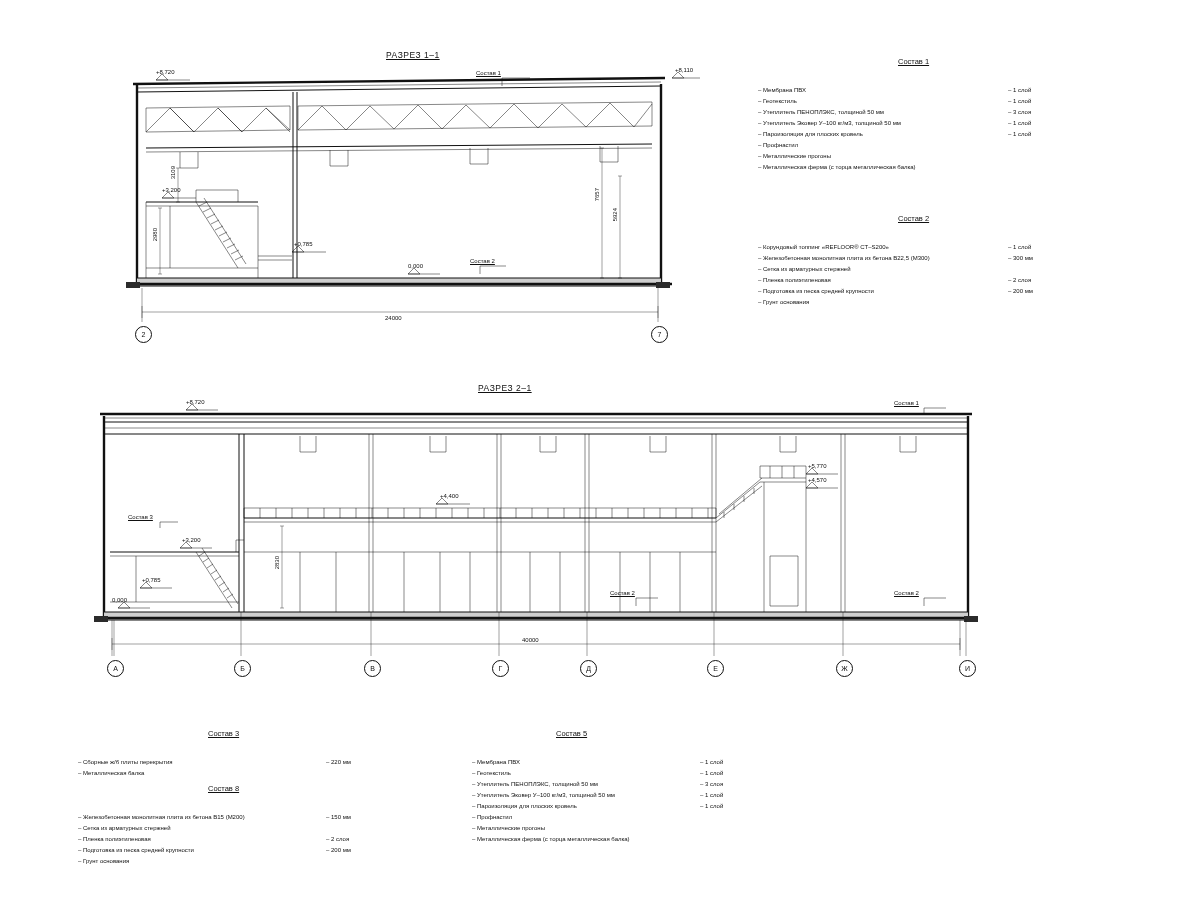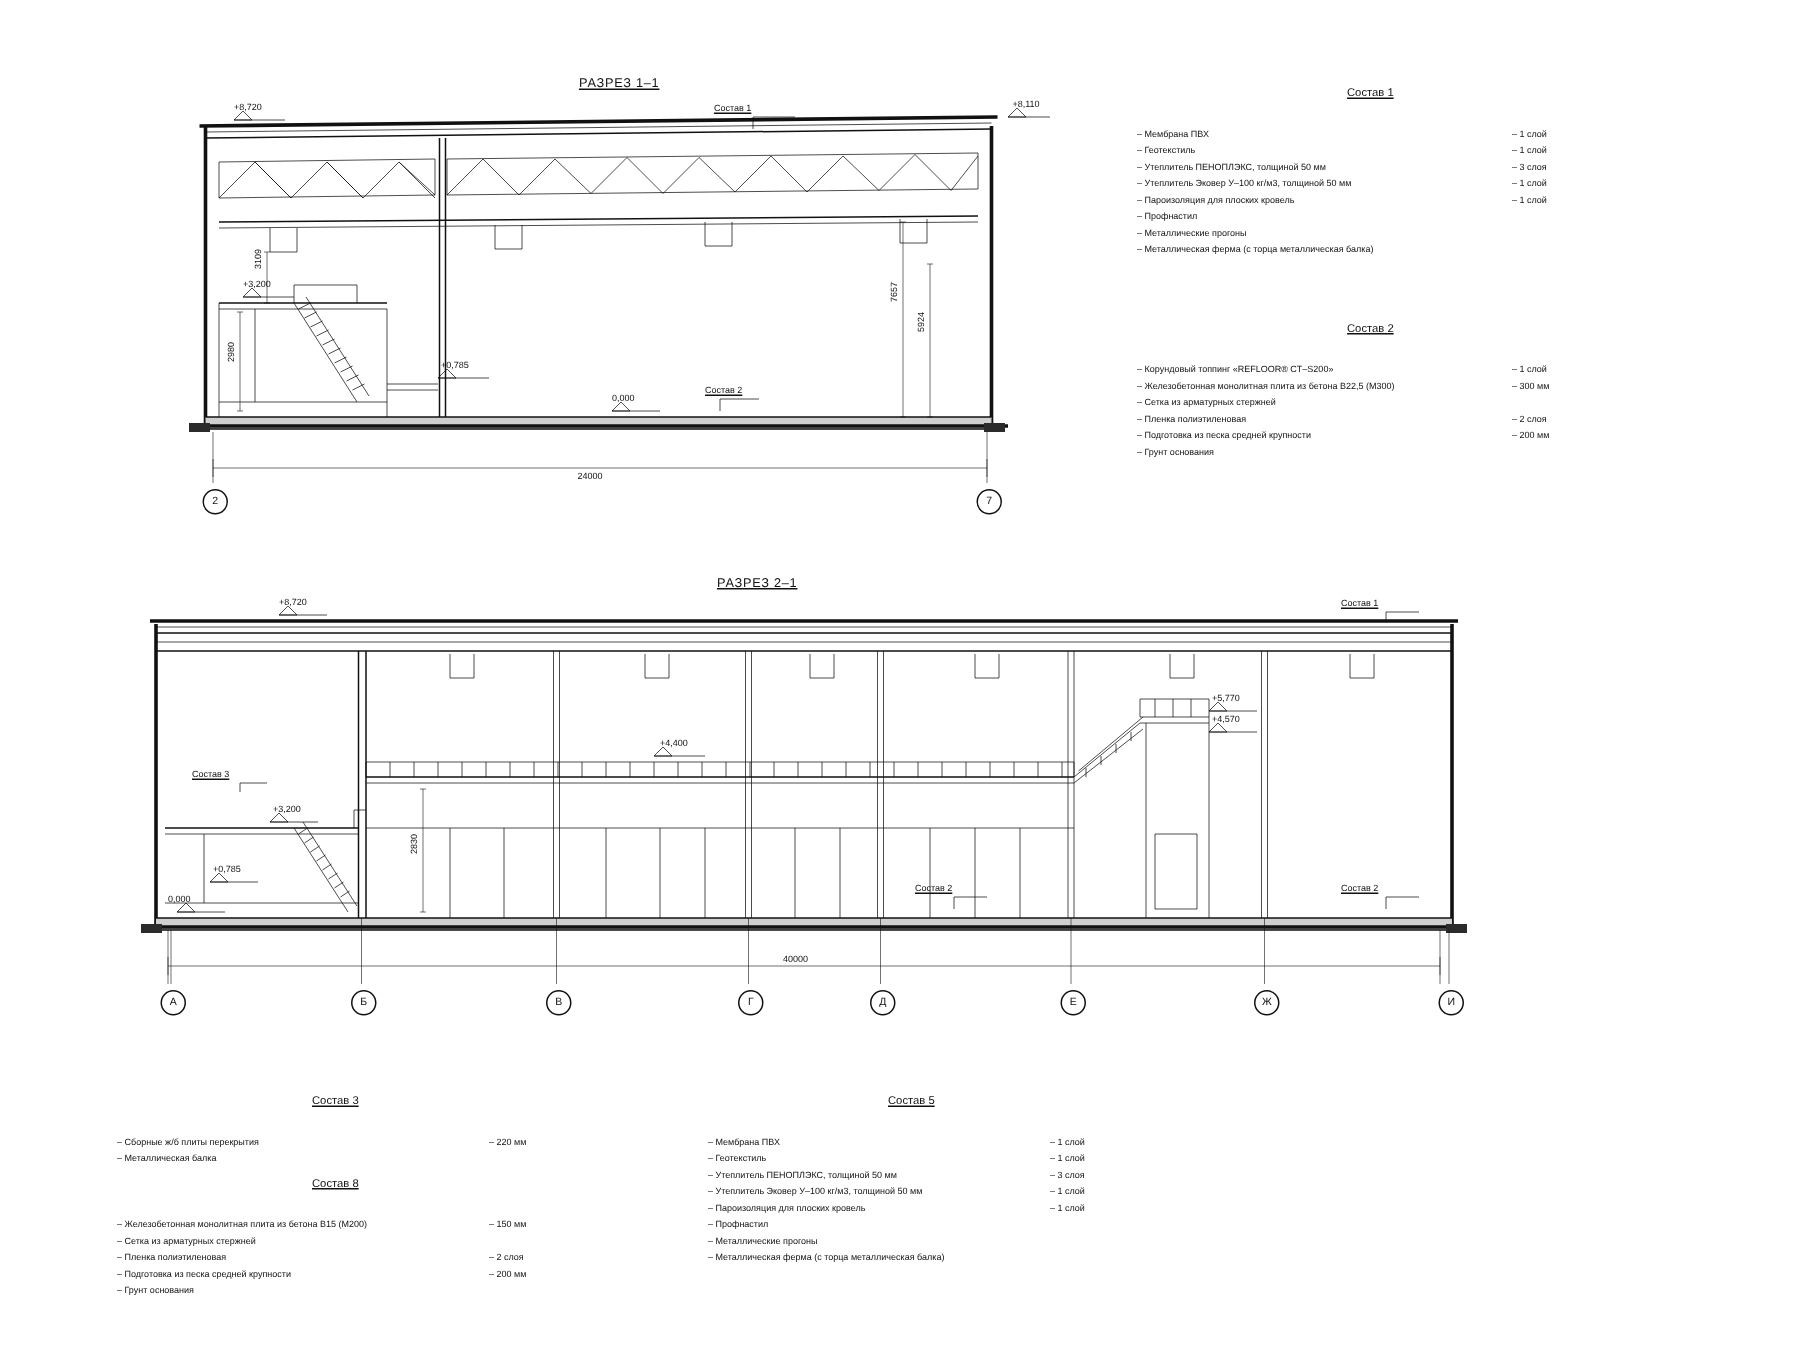--- a/index.html
+++ b/index.html
@@ -286,21 +286,21 @@
     <div style="margin-top:19px;">
       <div class="spec-row"><span>– Железобетонная  монолитная плита из бетона В15 (М200)</span><span class="qty" style="left:248px;">– 150 мм</span></div>
       <div class="spec-row"><span>– Сетка из арматурных стержней</span><span class="qty" style="left:248px;"></span></div>
       <div class="spec-row"><span>– Пленка полиэтиленовая</span><span class="qty" style="left:248px;">– 2 слоя</span></div>
       <div class="spec-row"><span>– Подготовка из песка средней крупности</span><span class="qty" style="left:248px;">– 200 мм</span></div>
       <div class="spec-row"><span>– Грунт основания</span><span class="qty" style="left:248px;"></span></div>
     </div>
   </div>
 
   <div class="abs" style="left:472px;top:713px;width:340px;">
-    <div class="spec-title" style="margin-left:120px;">Состав 5</div>
+    <div class="spec-title" style="margin-left:84px;">Состав 5</div>
     <div style="margin-top:19px;">
       <div class="spec-row"><span>– Мембрана ПВХ</span><span class="qty" style="left:228px;">– 1 слой</span></div>
       <div class="spec-row"><span>– Геотекстиль</span><span class="qty" style="left:228px;">– 1 слой</span></div>
       <div class="spec-row"><span>– Утеплитель ПЕНОПЛЭКС, толщиной 50 мм</span><span class="qty" style="left:228px;">– 3 слоя</span></div>
       <div class="spec-row"><span>– Утеплитель Эковер У–100 кг/м3, толщиной 50 мм</span><span class="qty" style="left:228px;">– 1 слой</span></div>
       <div class="spec-row"><span>– Пароизоляция для плоских кровель</span><span class="qty" style="left:228px;">– 1 слой</span></div>
       <div class="spec-row"><span>– Профнастил</span><span class="qty" style="left:228px;"></span></div>
       <div class="spec-row"><span>– Металлические прогоны</span><span class="qty" style="left:228px;"></span></div>
       <div class="spec-row"><span>– Металлическая ферма (с торца металлическая балка)</span><span class="qty" style="left:228px;"></span></div>
     </div>

